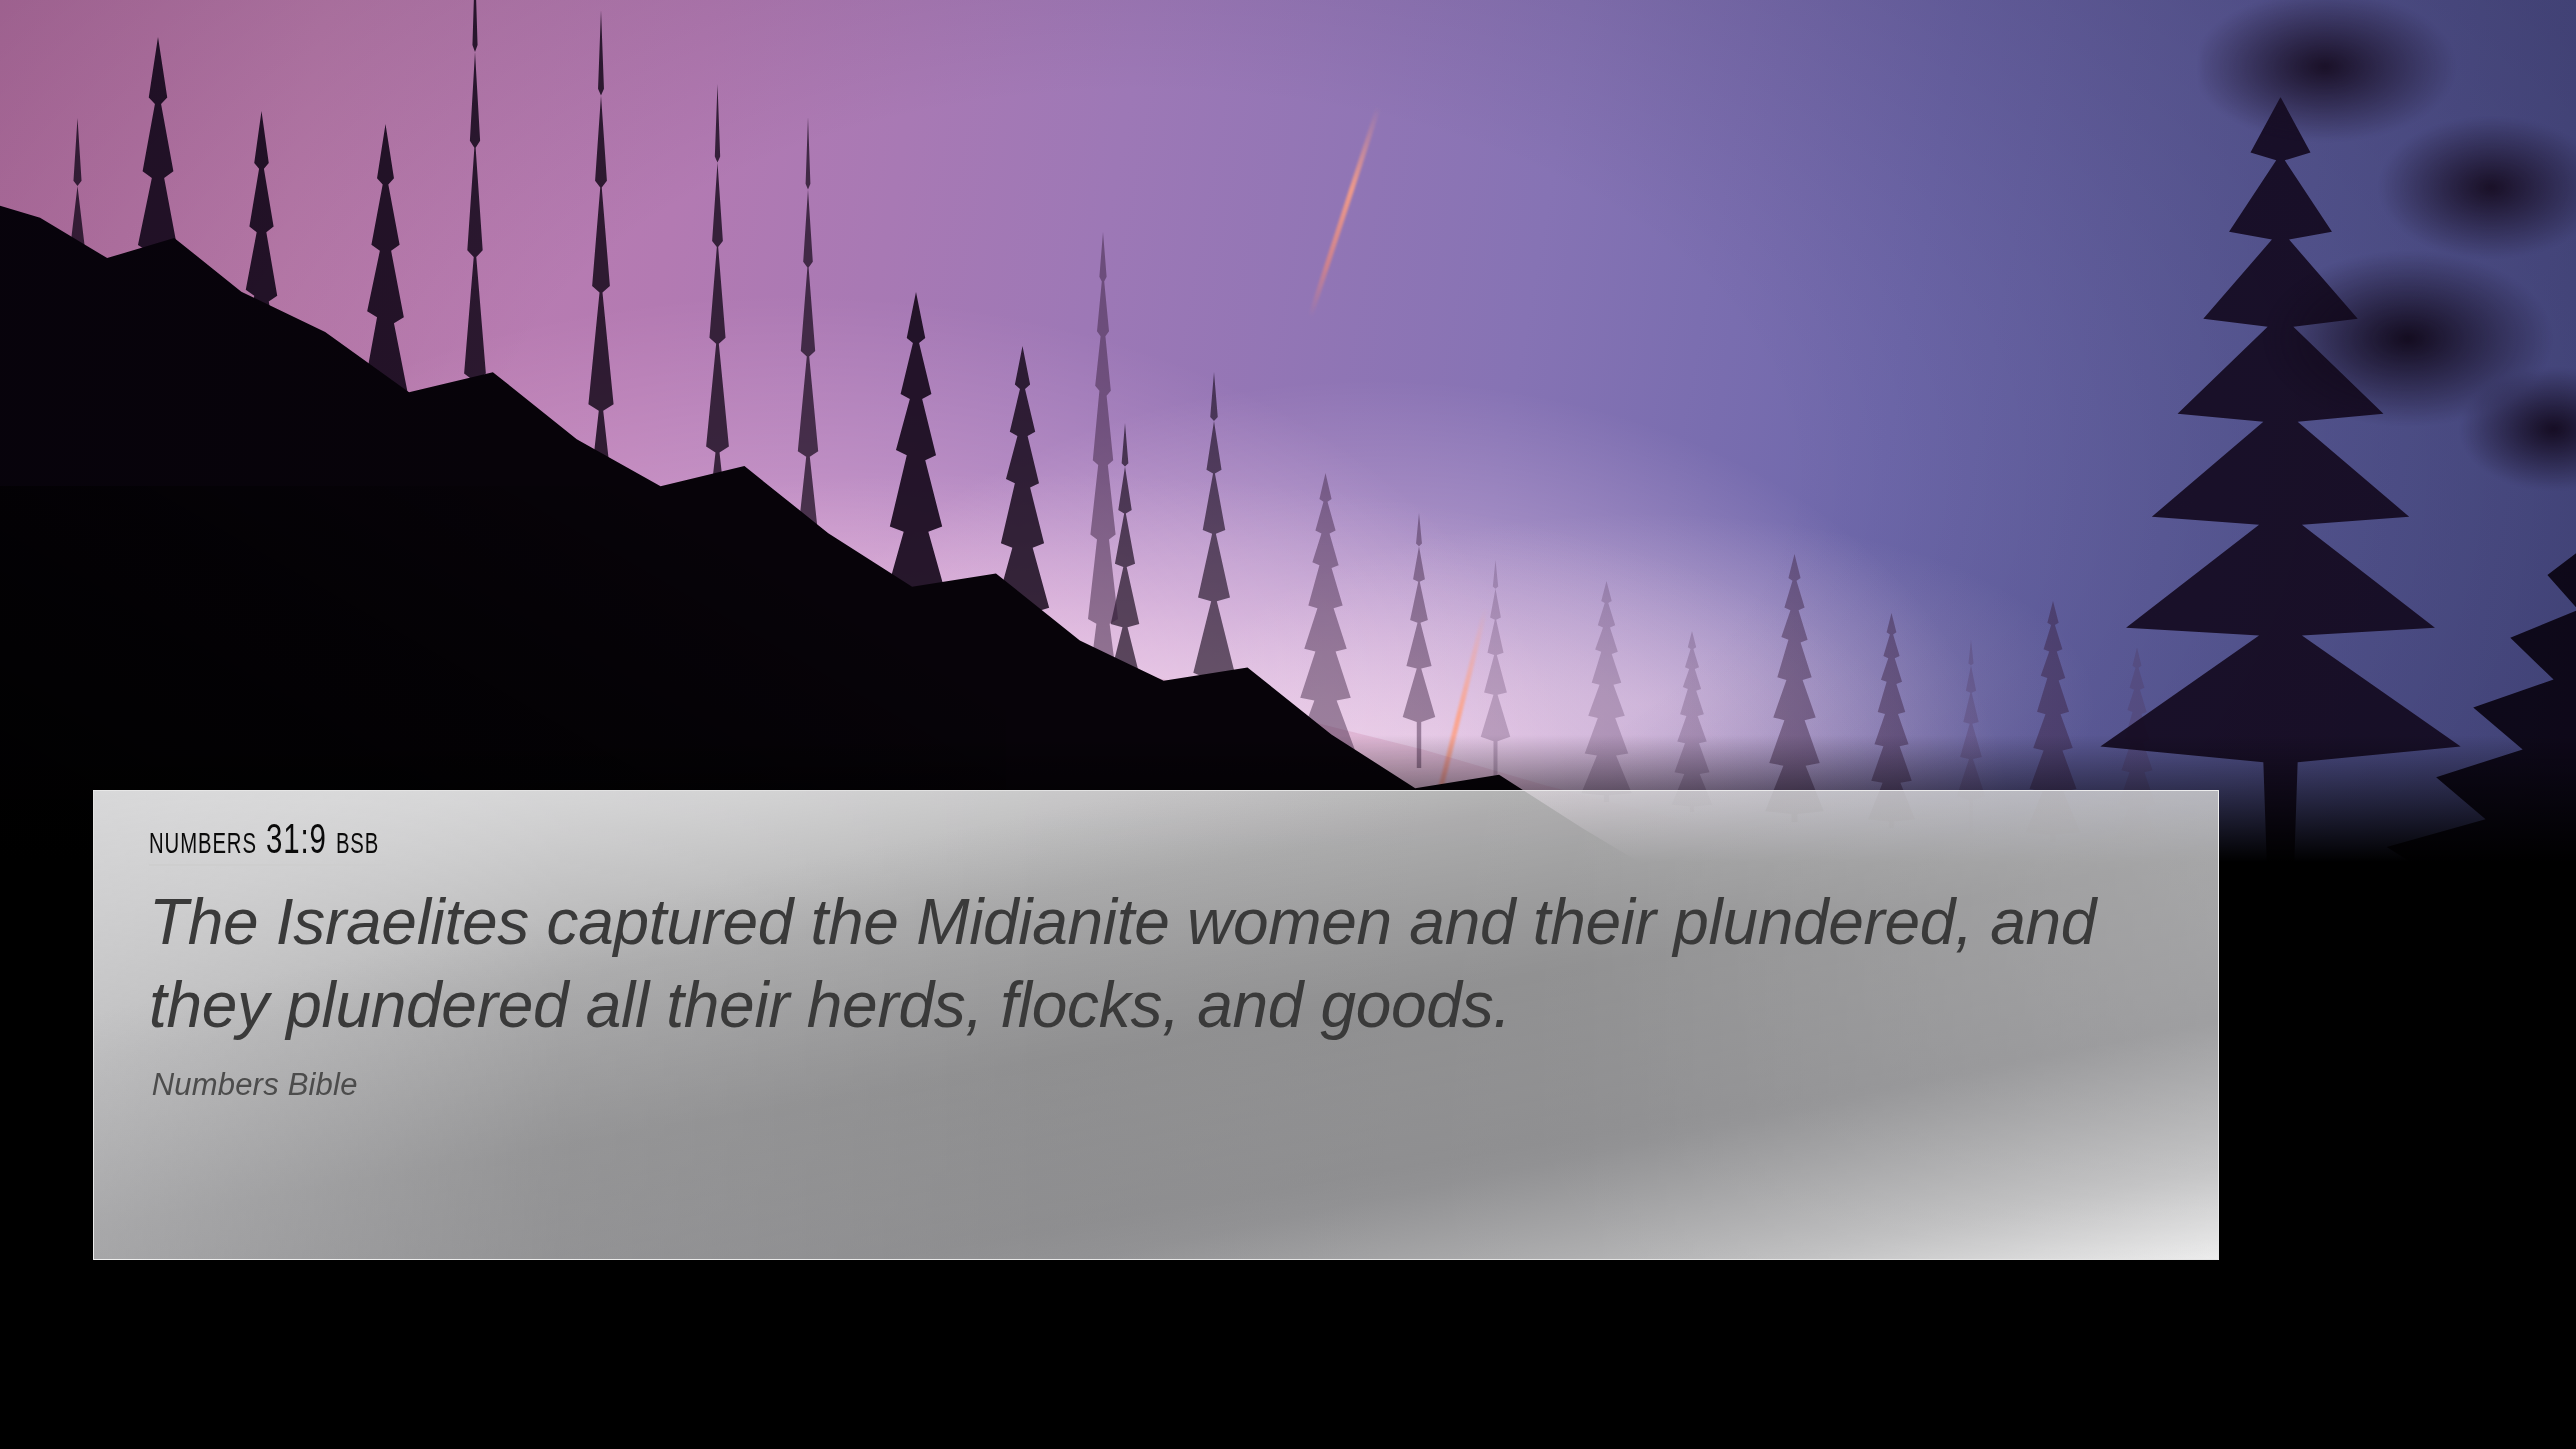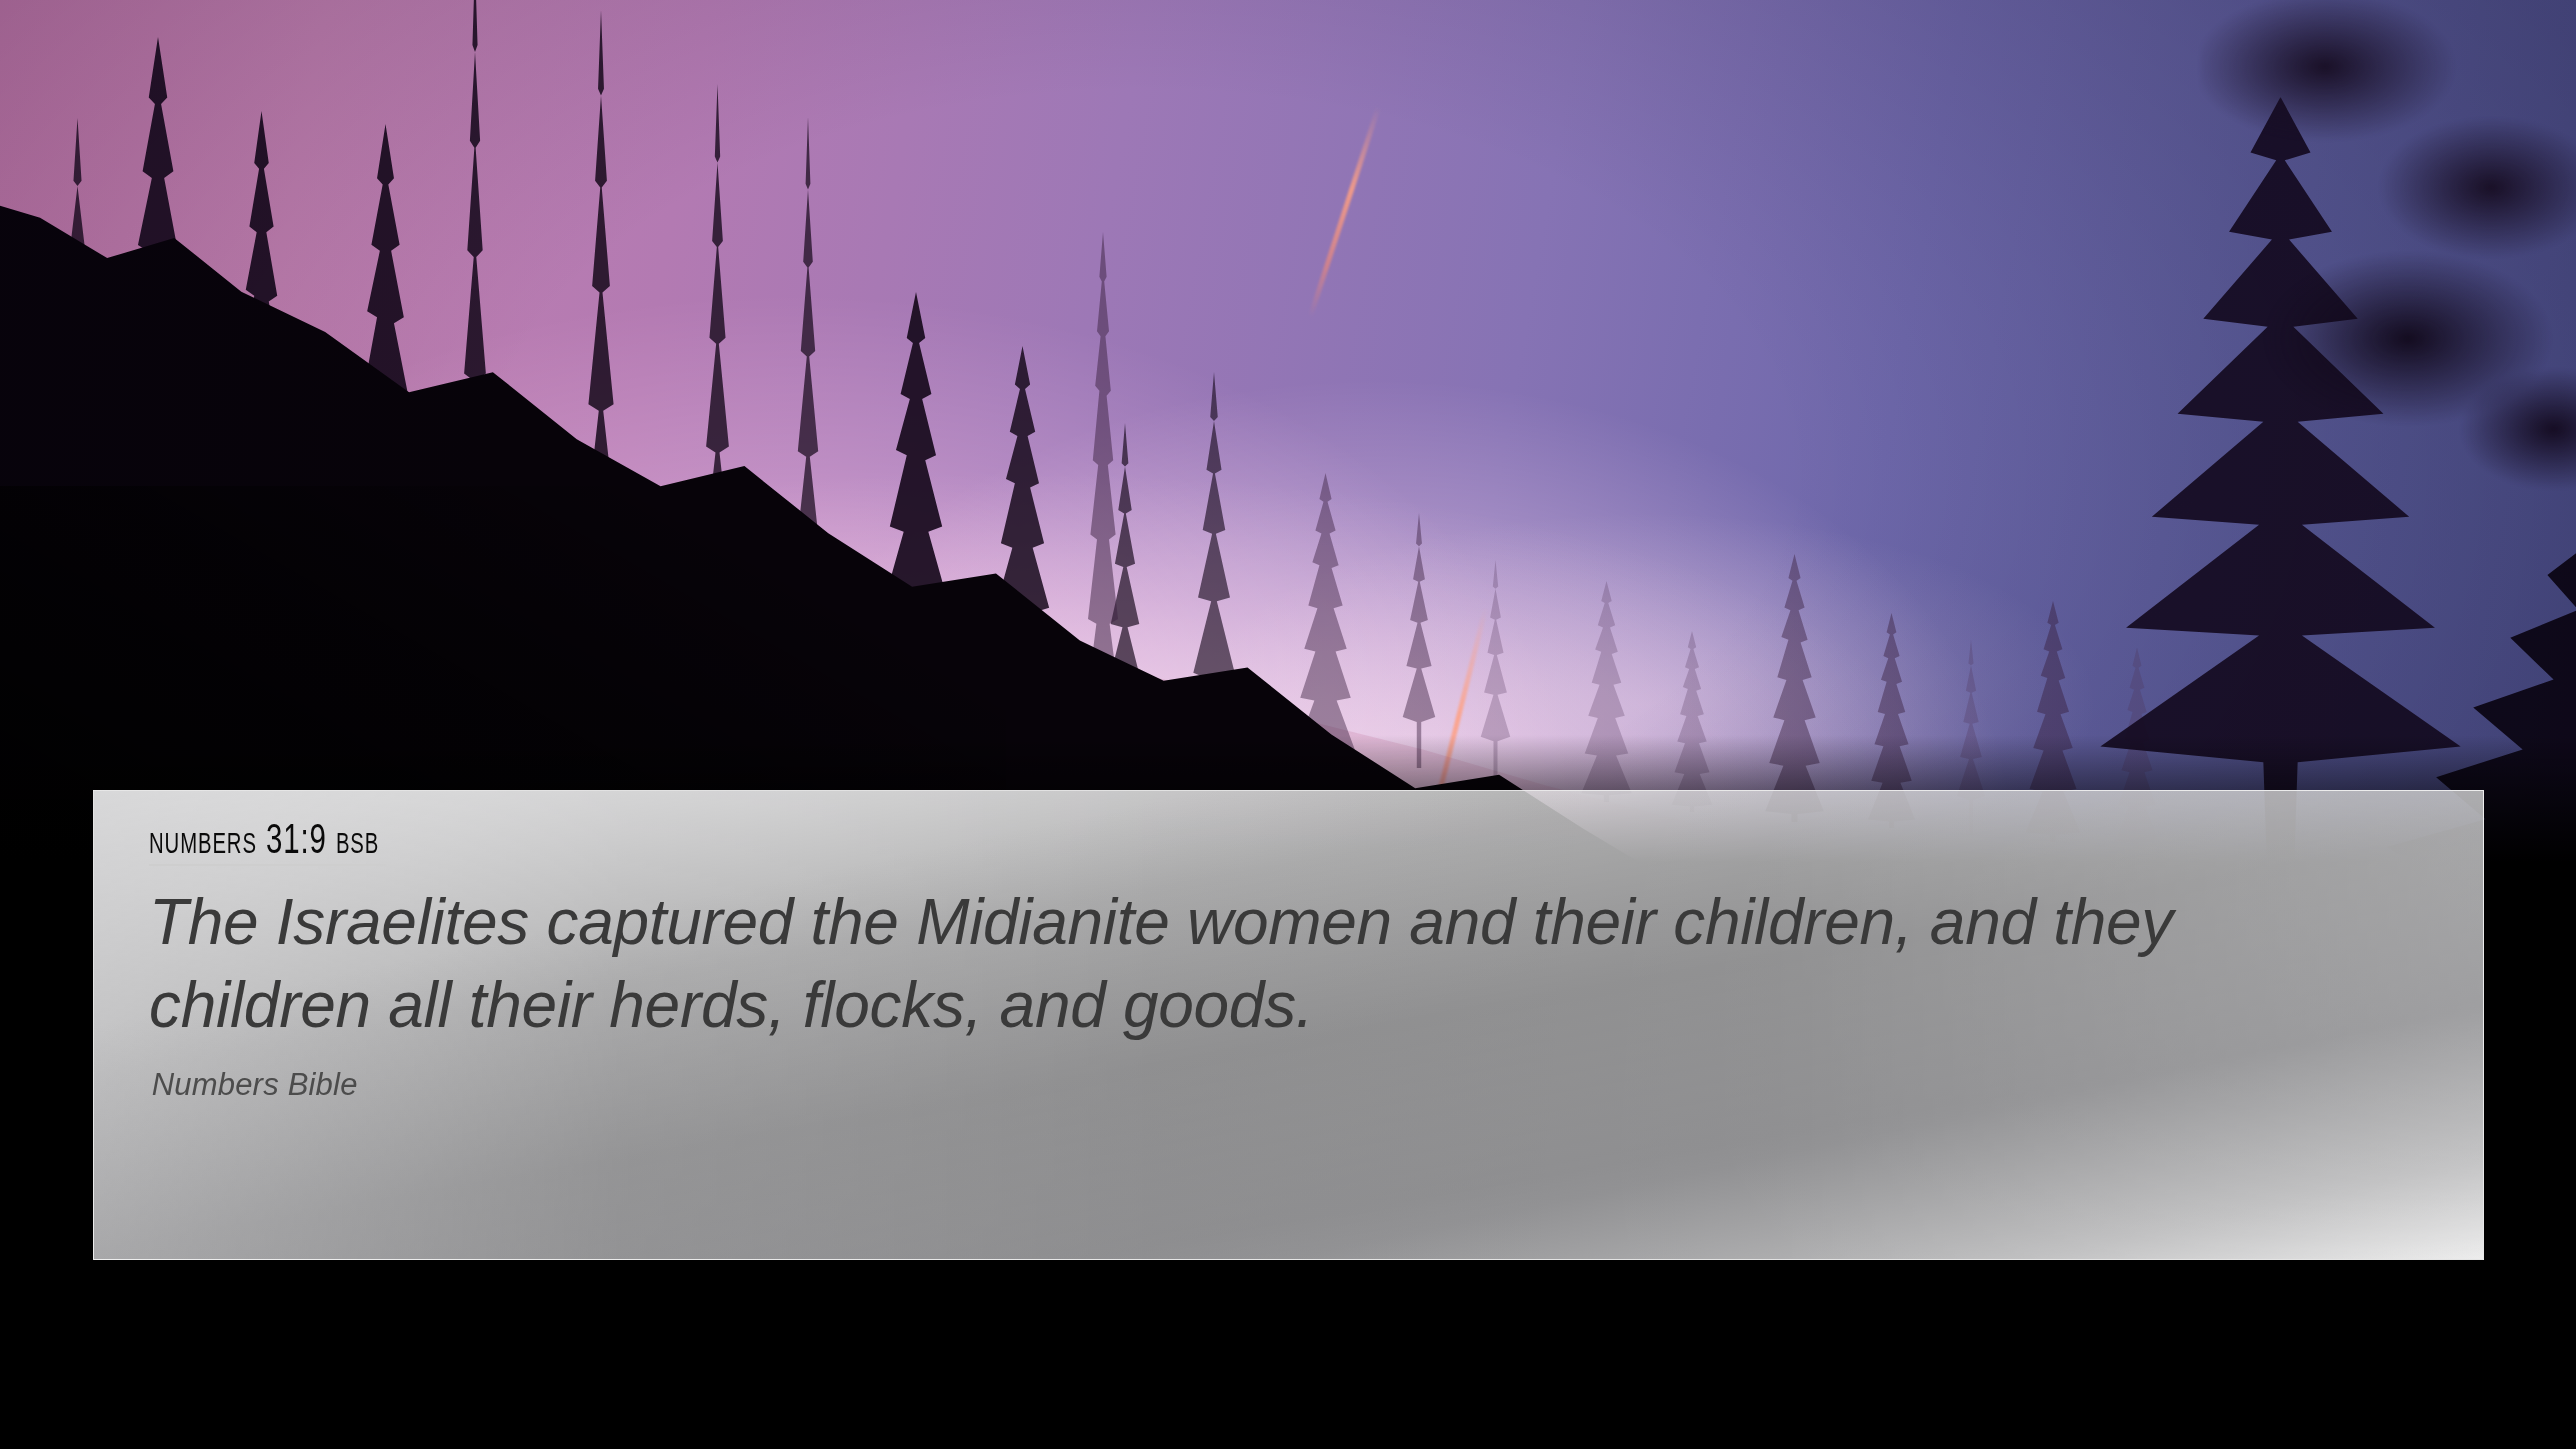--- a/index.html
+++ b/index.html
@@ -236,21 +236,21 @@
         rgba(0,0,0,0.55) 45%,
         rgba(0,0,0,0.0) 80%);
     pointer-events: none;
   }
 
   
   .verse-panel {
     position: absolute;
     left: 93px;
     top: 790px;
-    width: 2391px;
+    width: 2126px;
     height: 470px;
     box-sizing: border-box;
     border: 1.3px solid rgba(235,235,235,0.85);
     
     background:
       linear-gradient(170deg,
         rgba(255,255,255,0.97) 0%,
         rgba(255,255,255,0.86) 14%,
         rgba(255,255,255,0.70) 32%,
         rgba(255,255,255,0.62) 52%,
@@ -386,21 +386,21 @@
     <div class="photo-darkleft"></div>
     <div class="photo-fade"></div>
   </div>
 
   <div class="verse-panel">
     <div class="panel-shade"></div>
     <div class="panel-inner">
 
       <div class="verse-ref">Numbers 31:9 BSB</div>
 
-      <div class="verse-body">The Israelites captured the Midianite women and their children, and they children all their herds, flocks, and goods.</div>
+      <div class="verse-body">The Israelites captured the Midianite women and their plundered, and they plundered all their herds, flocks, and goods.</div>
 
       <div class="verse-credit">Numbers Bible</div>
 
     </div>
   </div>
 
 </div>
 
 
 </body></html>

